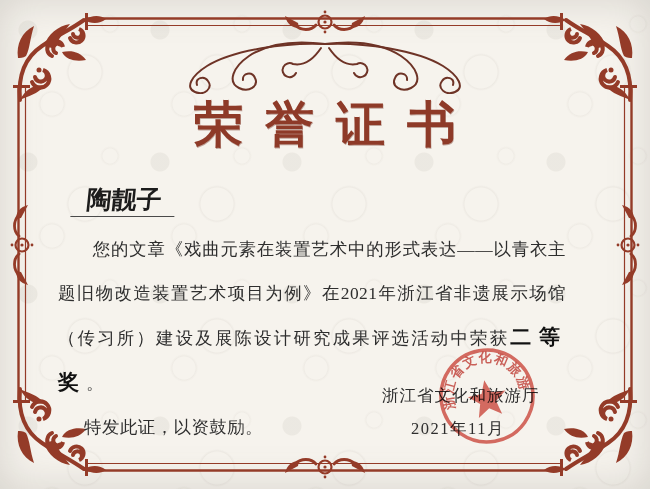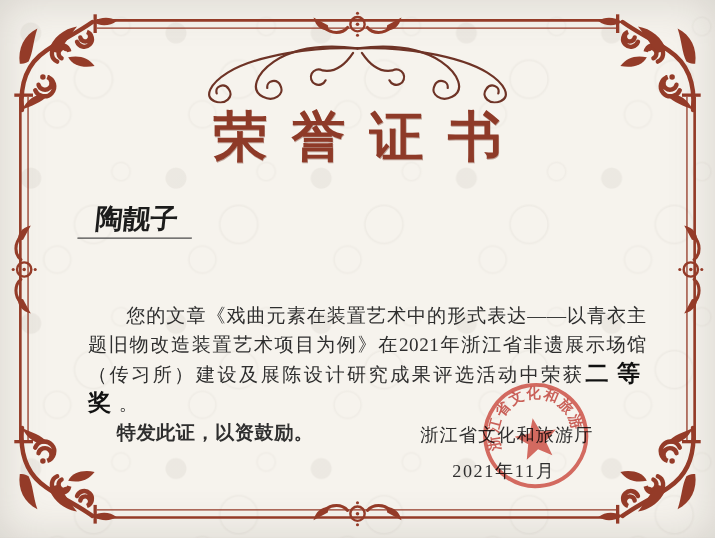--- a/index.html
+++ b/index.html
@@ -42,32 +42,31 @@
     padding:0 4px 2px 4px;
     border-bottom:1.5px solid #4a4a4a;
     line-height:1.1;
   }
   .salutation{
     font-size:17px;color:#2b2b2b;
     margin-left:8px;padding-bottom:3px;
     letter-spacing:2px;
   }
   .body-text{
-    position:absolute;left:80px;top:227px;width:508px;
-    font-size:17.4px;line-height:26px;
+    position:absolute;left:58px;top:227px;width:508px;
+    font-size:17.4px;line-height:44px;
     color:#2e2e2e;text-align:justify;
     letter-spacing:0.5px;
-    margin-top:47px;
   }
   .body-paragraph{display:inline;}
   .award{
     font-size:21px;font-weight:700;color:#111;
     letter-spacing:6px;padding:0 1px;
   }
-  .closing-line{text-indent:1.5em;font-weight:bold;}
+  .closing-line{text-indent:1.5em;}
   .issuer-block{
     position:absolute;left:382px;top:385px;width:152px;
     text-align:center;color:#2e2e2e;
   }
   .issuer-name{font-size:16.5px;letter-spacing:1px;white-space:nowrap;}
   .issuer-date{font-size:16.5px;margin-top:11px;letter-spacing:1.5px;}
   .seal-svg{
     position:absolute;left:417px;top:326px;
     mix-blend-mode:multiply;opacity:0.9;
   }

